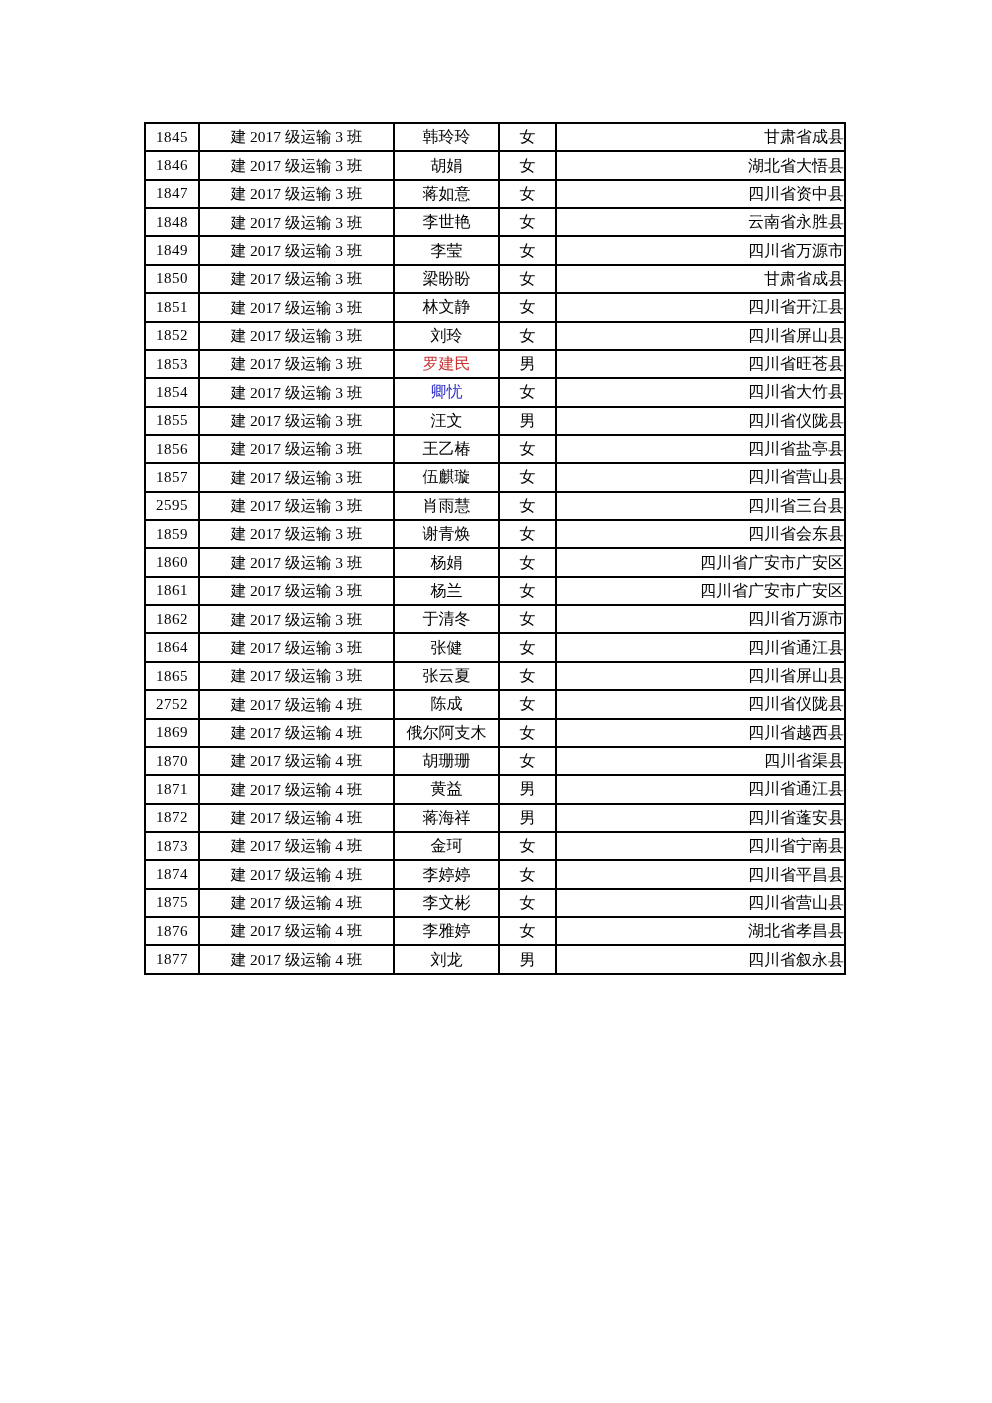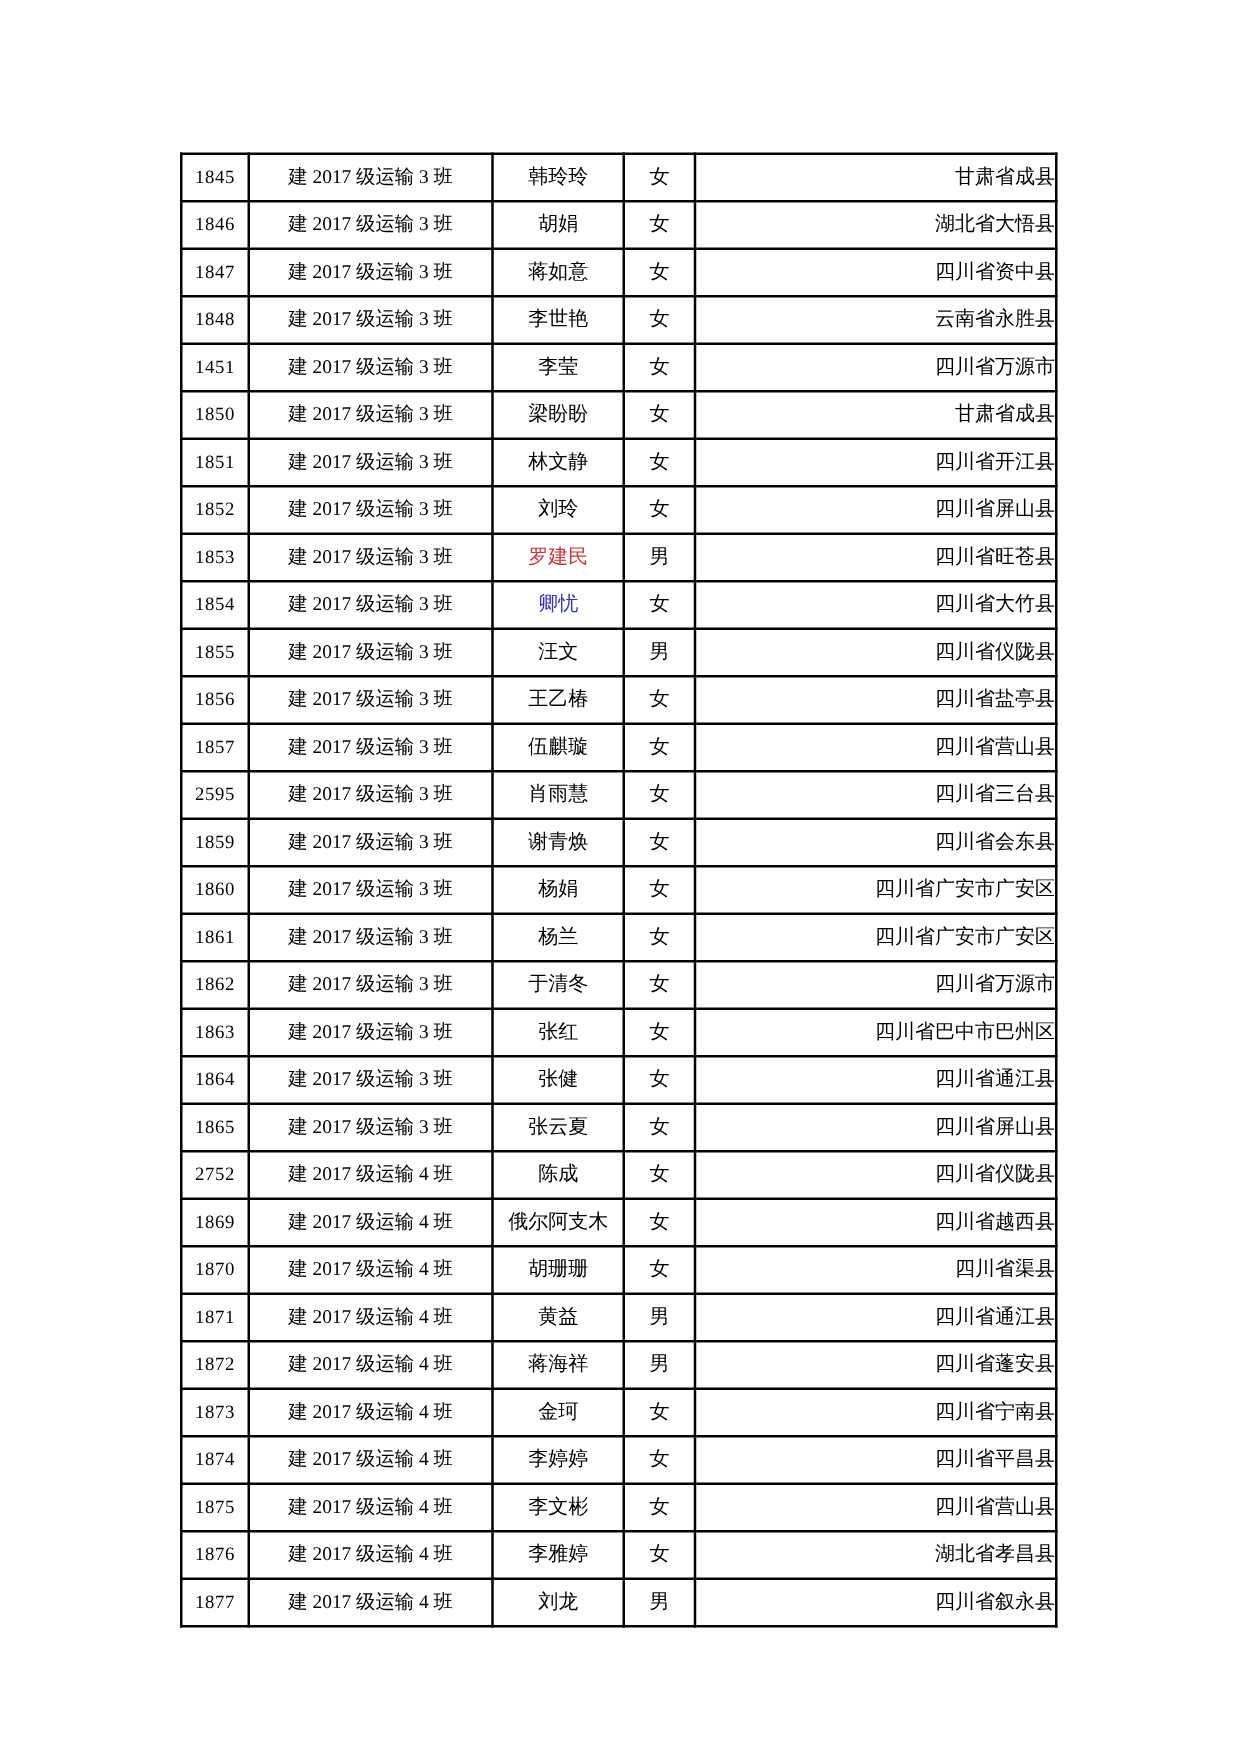--- a/index.html
+++ b/index.html
@@ -13,21 +13,21 @@
     height: 1403px;
     background: #ffffff;
     font-family: "Liberation Serif", "DejaVu Serif", serif;
     overflow: hidden;
   }
   table.roster {
     position: absolute;
     left: 144px;
     top: 122px;
     width: 700px;
-    height: 1180px;
+    height: 853px;
     border-collapse: collapse;
     table-layout: fixed;
   }
   table.roster td {
     border: 2px solid #000000;
     text-align: center;
     vertical-align: middle;
     font-size: 16px;
     line-height: 1;
     color: #000000;
@@ -83,21 +83,21 @@
           <td class="cell-hometown">四川省资中县</td>
         </tr>
         <tr>
           <td class="cell-no">1848</td>
           <td class="cell-class">建 2017 级运输 3 班</td>
           <td class="cell-name">李世艳</td>
           <td class="cell-gender">女</td>
           <td class="cell-hometown">云南省永胜县</td>
         </tr>
         <tr>
-          <td class="cell-no">1451</td>
+          <td class="cell-no">1849</td>
           <td class="cell-class">建 2017 级运输 3 班</td>
           <td class="cell-name">李莹</td>
           <td class="cell-gender">女</td>
           <td class="cell-hometown">四川省万源市</td>
         </tr>
         <tr>
           <td class="cell-no">1850</td>
           <td class="cell-class">建 2017 级运输 3 班</td>
           <td class="cell-name">梁盼盼</td>
           <td class="cell-gender">女</td>
@@ -179,27 +179,20 @@
           <td class="cell-name">杨兰</td>
           <td class="cell-gender">女</td>
           <td class="cell-hometown">四川省广安市广安区</td>
         </tr>
         <tr>
           <td class="cell-no">1862</td>
           <td class="cell-class">建 2017 级运输 3 班</td>
           <td class="cell-name">于清冬</td>
           <td class="cell-gender">女</td>
           <td class="cell-hometown">四川省万源市</td>
-        </tr>
-        <tr>
-          <td class="cell-no">1863</td>
-          <td class="cell-class">建 2017 级运输 3 班</td>
-          <td class="cell-name">张红</td>
-          <td class="cell-gender">女</td>
-          <td class="cell-hometown">四川省巴中市巴州区</td>
         </tr>
         <tr>
           <td class="cell-no">1864</td>
           <td class="cell-class">建 2017 级运输 3 班</td>
           <td class="cell-name">张健</td>
           <td class="cell-gender">女</td>
           <td class="cell-hometown">四川省通江县</td>
         </tr>
         <tr>
           <td class="cell-no">1865</td>

